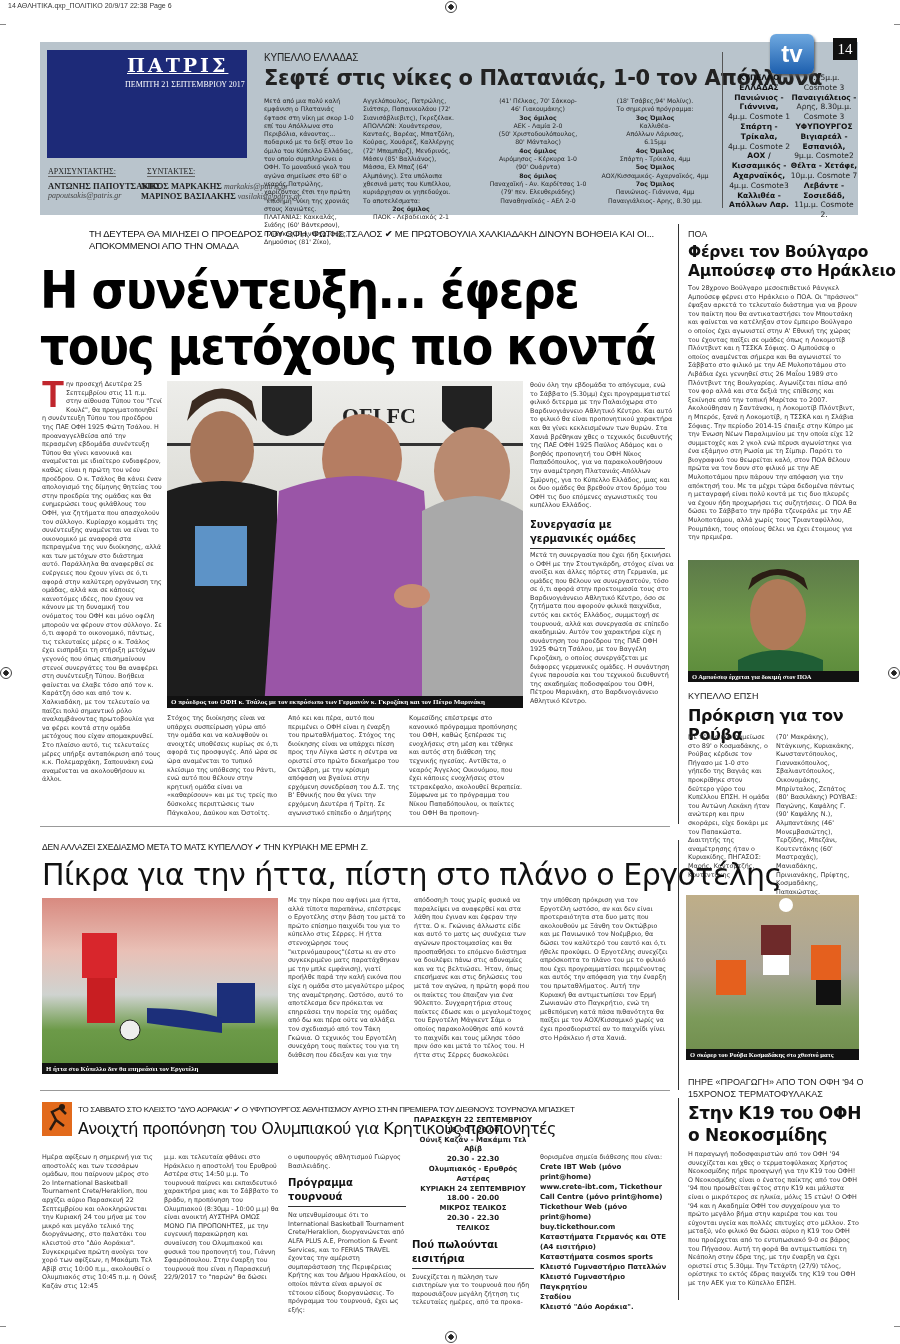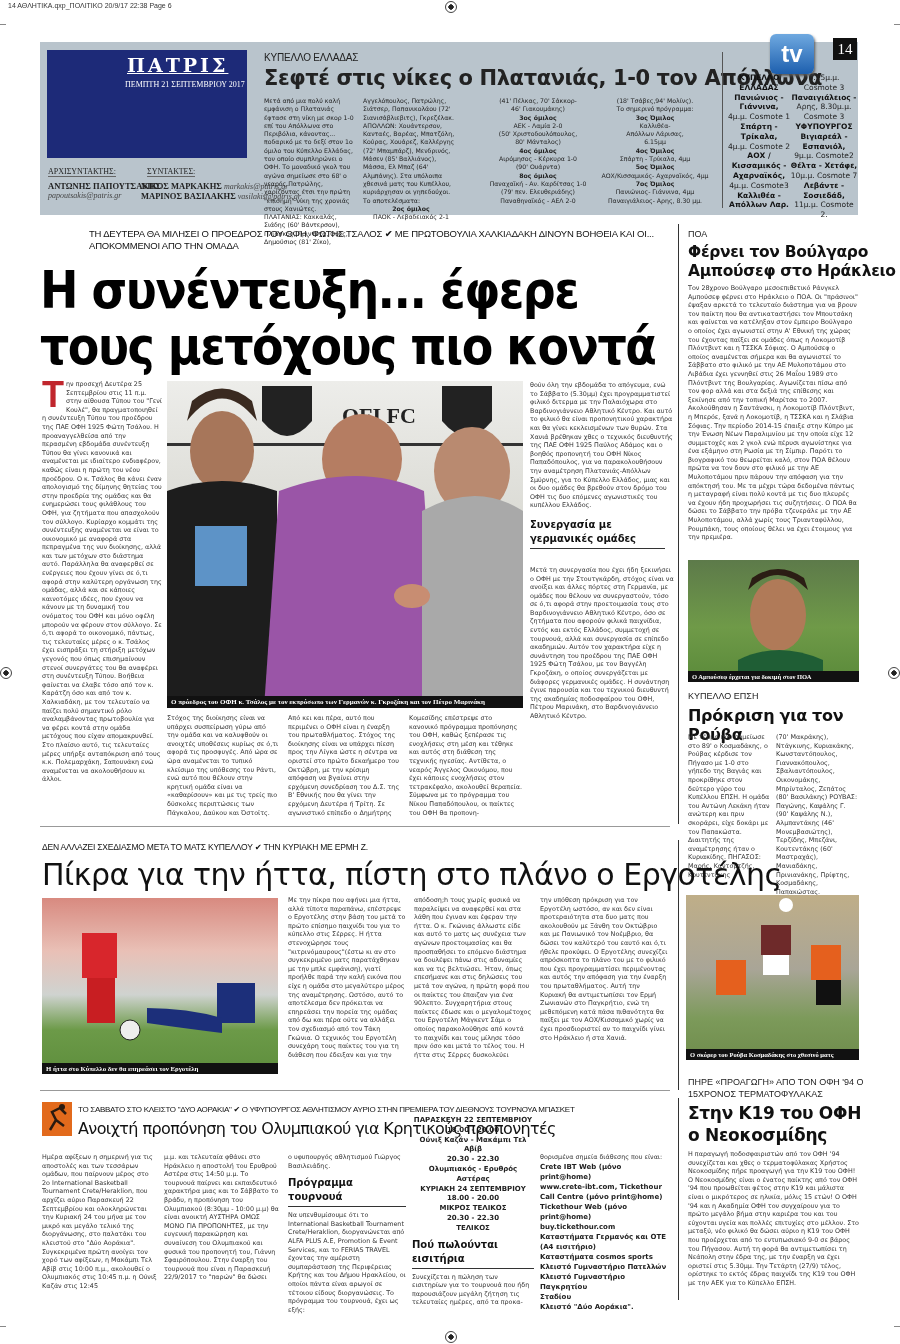--- a/index.html
+++ b/index.html
@@ -177,21 +177,21 @@
   </svg>
   <div class="caption">Ο πρόεδρος του ΟΦΗ κ. Τσάλος με τον εκπρόσωπο των Γερμανών κ. Γκροζάκη και τον Πέτρο Μαρινάκη</div>
 </div>
 
 <div class="abs body" style="left:167px;top:714px;width:112px;">Στόχος της διοίκησης είναι να υπάρχει συσπείρωση γύρω από την ομάδα και να καλυφθούν οι ανοιχτές υποθέσεις κυρίως σε ό,τι αφορά τις προσφυγές. Από ώρα σε ώρα αναμένεται το τυπικό κλείσιμο της υπόθεσης του Ράντι, ενώ αυτό που θέλουν στην κρητική ομάδα είναι να «καθαρίσουν» και με τις τρείς πιο δύσκολες περιπτώσεις των Πάγκαλου, Δαύκου και Όστοϊτς.</div>
 <div class="abs body" style="left:288px;top:714px;width:112px;">Από κει και πέρα, αυτό που περιμένει ο ΟΦΗ είναι η έναρξη του πρωταθλήματος. Στόχος της διοίκησης είναι να υπάρχει πίεση προς την Λίγκα ώστε η σέντρα να οριστεί στο πρώτο δεκαήμερο του Οκτώβρη, με την κρίσιμη απόφαση να βγαίνει στην ερχόμενη συνεδρίαση του Δ.Σ. της Β' Εθνικής που θα γίνει την ερχόμενη Δευτέρα ή Τρίτη. Σε αγωνιστικό επίπεδο ο Δημήτρης</div>
 <div class="abs body" style="left:409px;top:714px;width:114px;">Κομεσίδης επέστρεψε στο κανονικό πρόγραμμα προπόνησης του ΟΦΗ, καθώς ξεπέρασε τις ενοχλήσεις στη μέση και τέθηκε και αυτός στη διάθεση της τεχνικής ηγεσίας. Αντίθετα, ο νεαρός Άγγελος Οικονόμου, που έχει κάποιες ενοχλήσεις στον τετρακέφαλο, ακολουθεί θεραπεία. Σύμφωνα με το πρόγραμμα του Νίκου Παπαδόπουλου, οι παίκτες του ΟΦΗ θα προπονη-</div>
 
 <div class="abs" style="left:530px;top:381px;width:145px;">
   <div class="body">θούν όλη την εβδομάδα το απόγευμα, ενώ το Σάββατο (5.30μμ) έχει προγραμματιστεί φιλικό διτερμα με την Παλαιόχωρα στο Βαρδινογιάννειο Αθλητικό Κέντρο. Και αυτό το φιλικό θα είναι προπονητικού χαρακτήρα και θα γίνει κεκλεισμένων των θυρών. Στα Χανιά βρέθηκαν χθες ο τεχνικός διευθυντής της ΠΑΕ ΟΦΗ 1925 Παύλος Αδάμος και ο βοηθός προπονητή του ΟΦΗ Νίκος Παπαδόπουλος, για να παρακολουθήσουν την αναμέτρηση Πλατανιάς-Απόλλων Σμύρνης, για το Κύπελλο Ελλάδος, μιας και οι δυο ομάδες θα βρεθούν στον δρόμο του ΟΦΗ τις δυο επόμενες αγωνιστικές του κυπέλλου Ελλάδος.</div>
-  <div class="subhead" style="margin:8px 0 17px;width:135px;">Συνεργασία με γερμανικές ομάδες</div>
+  <div class="subhead" style="margin:8px 0 2px;width:135px;">Συνεργασία με γερμανικές ομάδες</div>
   <div class="body">Μετά τη συνεργασία που έχει ήδη ξεκινήσει ο ΟΦΗ με την Στουτγκάρδη, στόχος είναι να ανοίξει και άλλες πόρτες στη Γερμανία, με ομάδες που θέλουν να συνεργαστούν, τόσο σε ό,τι αφορά στην προετοιμασία τους στο Βαρδινογιάννειο Αθλητικό Κέντρο, όσο σε ζητήματα που αφορούν φιλικά παιχνίδια, εντός και εκτός Ελλάδος, συμμετοχή σε τουρνουά, αλλά και συνεργασία σε επίπεδο ακαδημιών. Αυτόν τον χαρακτήρα είχε η συνάντηση του προέδρου της ΠΑΕ ΟΦΗ 1925 Φώτη Τσάλου, με τον Βαγγέλη Γκροζάκη, ο οποίος συνεργάζεται με διάφορες γερμανικές ομάδες. Η συνάντηση έγινε παρουσία και του τεχνικού διευθυντή της ακαδημίας ποδοσφαίρου του ΟΦΗ, Πέτρου Μαρινάκη, στο Βαρδινογιάννειο Αθλητικό Κέντρο.</div>
 </div>
 
 <div class="abs rule-v" style="left:678px;top:224px;height:600px;"></div>
 <div class="abs rule-h" style="left:40px;top:826px;width:630px;"></div>
 
 <div class="abs side-kicker" style="left:688px;top:228px;">ΠΟΑ</div>
 <div class="abs side-title" style="left:688px;top:243px;width:210px;">Φέρνει τον Βούλγαρο Αμπούσεφ στο Ηράκλειο</div>
 <div class="abs body" style="left:688px;top:284px;width:170px;">Τον 28χρονο Βούλγαρο μεσοεπιθετικό Ράνγκελ Αμπούσεφ φέρνει στο Ηράκλειο ο ΠΟΑ. Οι "πράσινοι" έψαξαν αρκετά το τελευταίο διάστημα για να βρουν τον παίκτη που θα αντικαταστήσει τον Μπουτσάκη και φαίνεται να κατέληξαν στον έμπειρο Βούλγαρο ο οποίος έχει αγωνιστεί στην Α' Εθνική της χώρας του έχοντας παίξει σε ομάδες όπως η Λοκομοτίβ Πλόντβιντ και η ΤΣΣΚΑ Σόφιας. Ο Αμπούσεφ ο οποίος αναμένεται σήμερα και θα αγωνιστεί το Σάββατο στο φιλικό με την ΑΕ Μυλοποτάμου στο Λιβάδια έχει γεννηθεί στις 26 Μαΐου 1989 στο Πλόντβιντ της Βουλγαρίας. Αγωνίζεται πίσω από τον φορ αλλά και στα δεξιά της επίθεσης και ξεκίνησε από την τοπική Μαρίτσα το 2007. Ακολούθησαν η Σαντάνσκι, η Λοκομοτίβ Πλόντβιντ, η Μπερόε, ξανά η Λοκομοτίβ, η ΤΣΣΚΑ και η Σλάβια Σόφιας. Την περίοδο 2014-15 έπαιξε στην Κύπρο με την Ένωση Νέων Παραλιμνίου με την οποία είχε 12 συμμετοχές και 2 γκολ ενώ πέρυσι αγωνίστηκε για ένα εξάμηνο στη Ρωσία με τη Σίμπιρ. Παρότι το βιογραφικό του θεωρείται καλό, στον ΠΟΑ θέλουν πρώτα να τον δουν στο φιλικό με την ΑΕ Μυλοποτάμου πριν πάρουν την απόφαση για την απόκτησή του. Με τα μέχρι τώρα δεδομένα πάντως η μεταγραφή είναι πολύ κοντά με τις δυο πλευρές να έχουν ήδη προχωρήσει τις συζητήσεις. Ο ΠΟΑ θα δώσει το Σάββατο την πρόβα τζενεράλε με την ΑΕ Μυλοποτάμου, αλλά χωρίς τους Τριανταφύλλου, Ρουμπάκη, τους οποίους θέλει να έχει έτοιμους για την πρεμιέρα.</div>
 <div class="abs photo" style="left:688px;top:560px;width:171px;height:122px;background:linear-gradient(180deg,#5d7a4a 0%,#6f9a48 55%,#5a8a3a 100%);">

